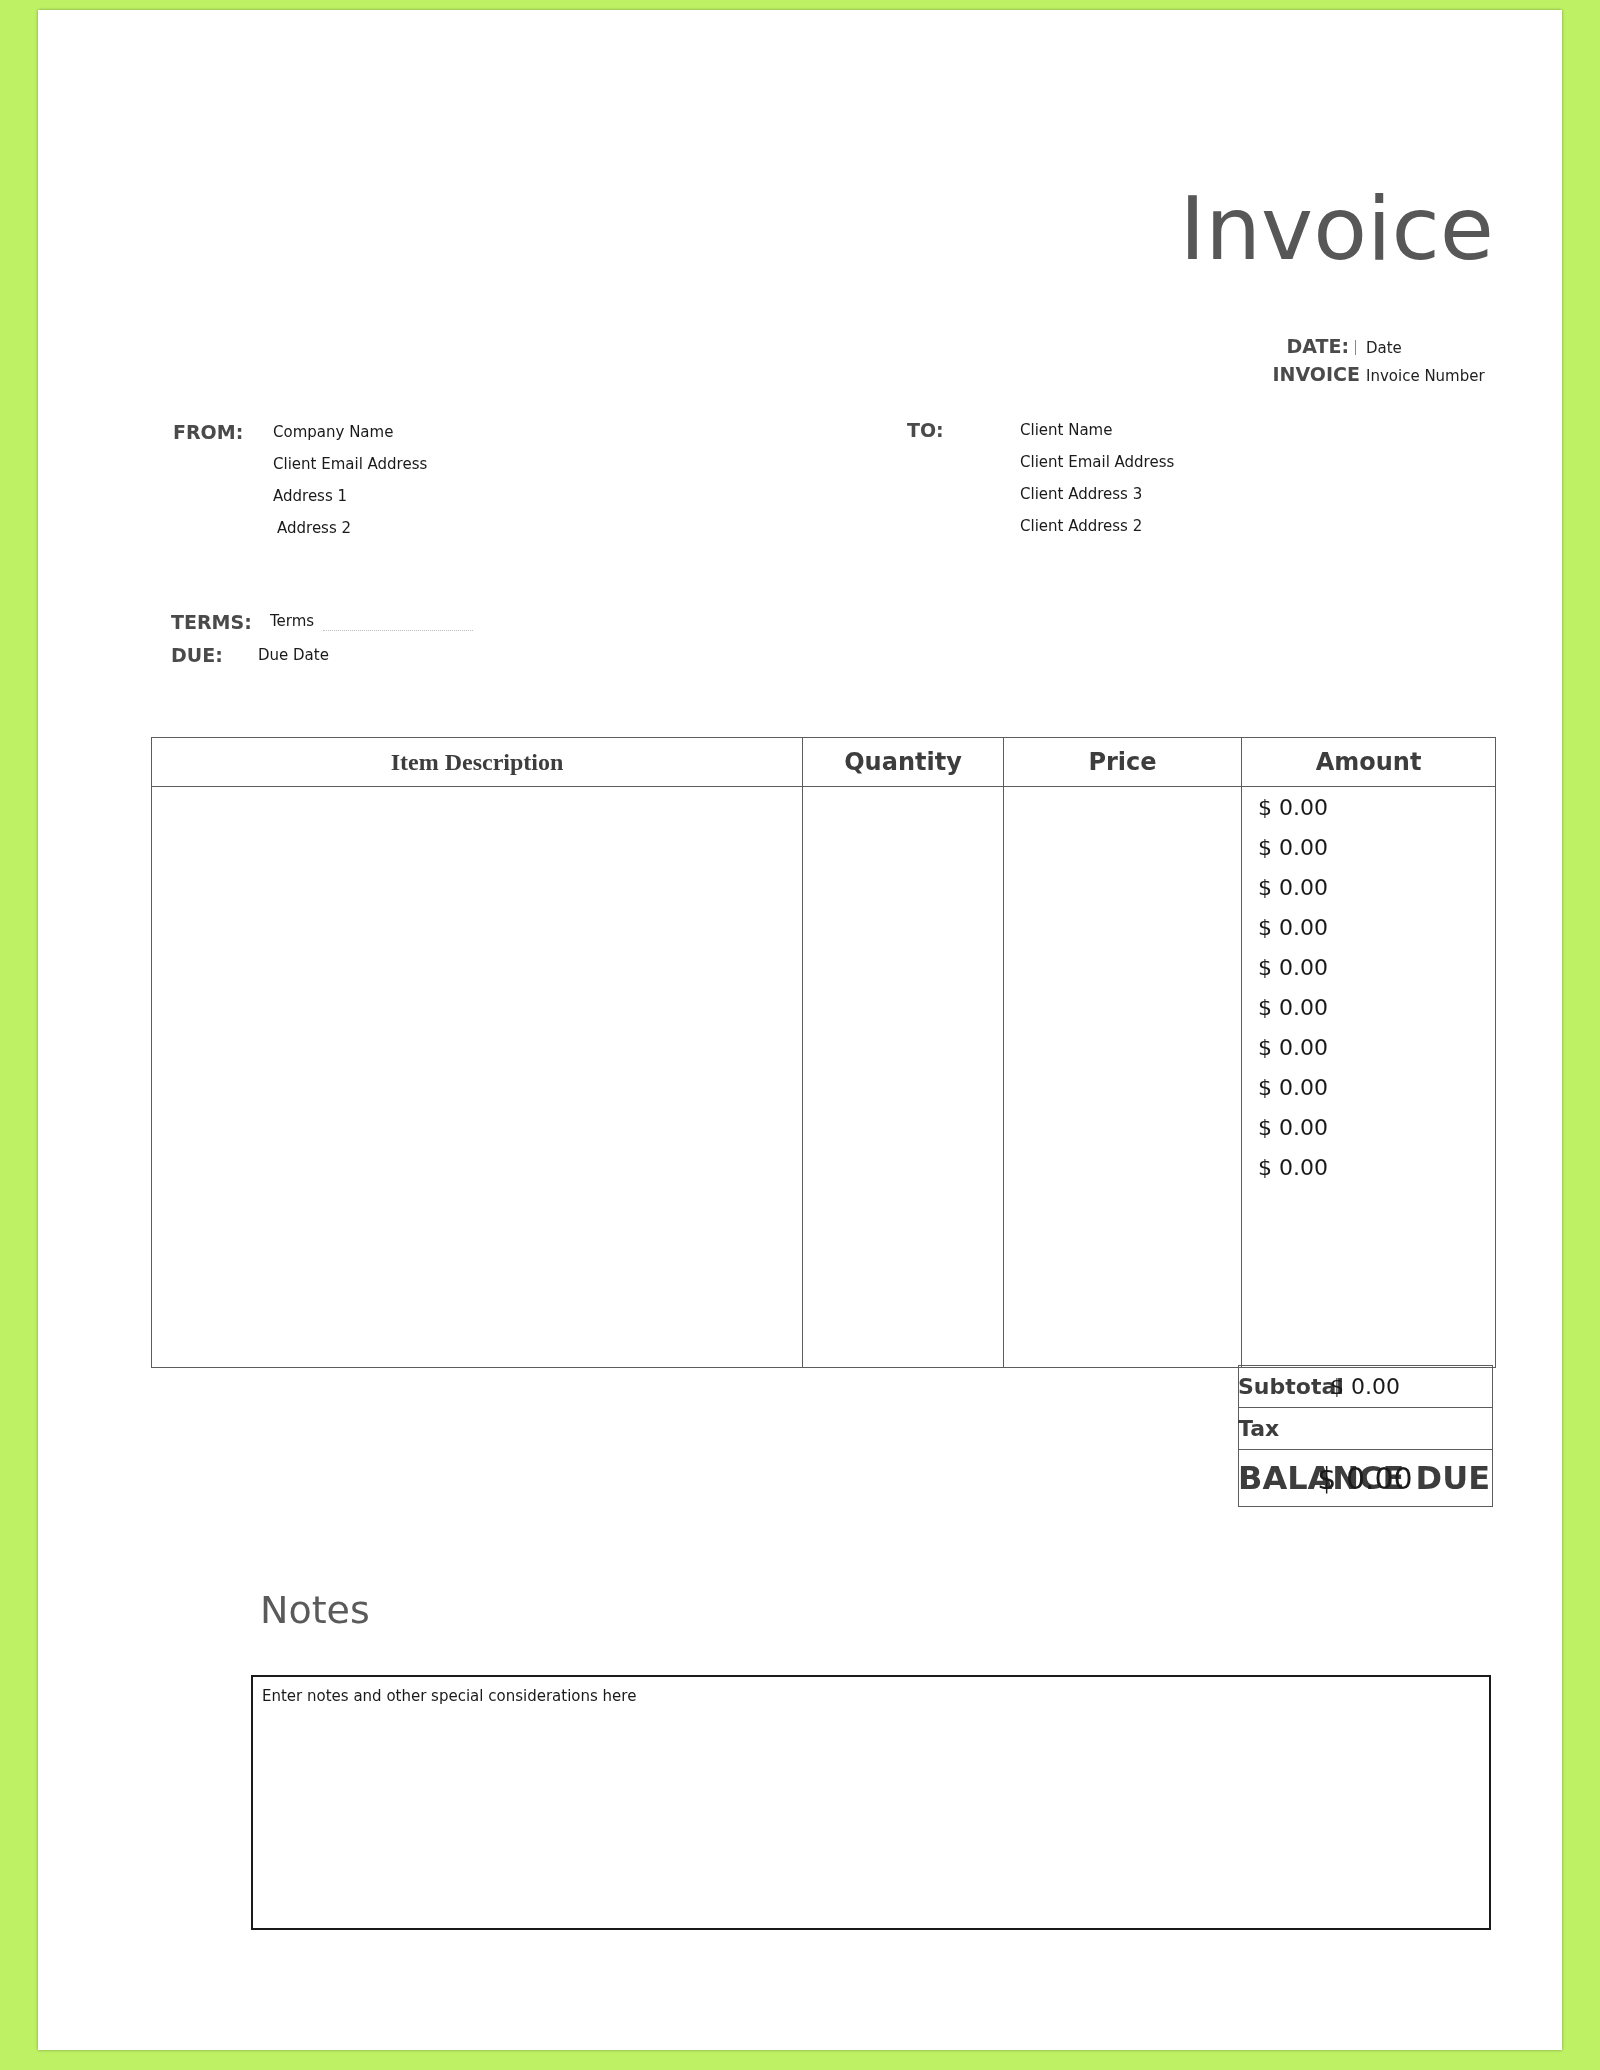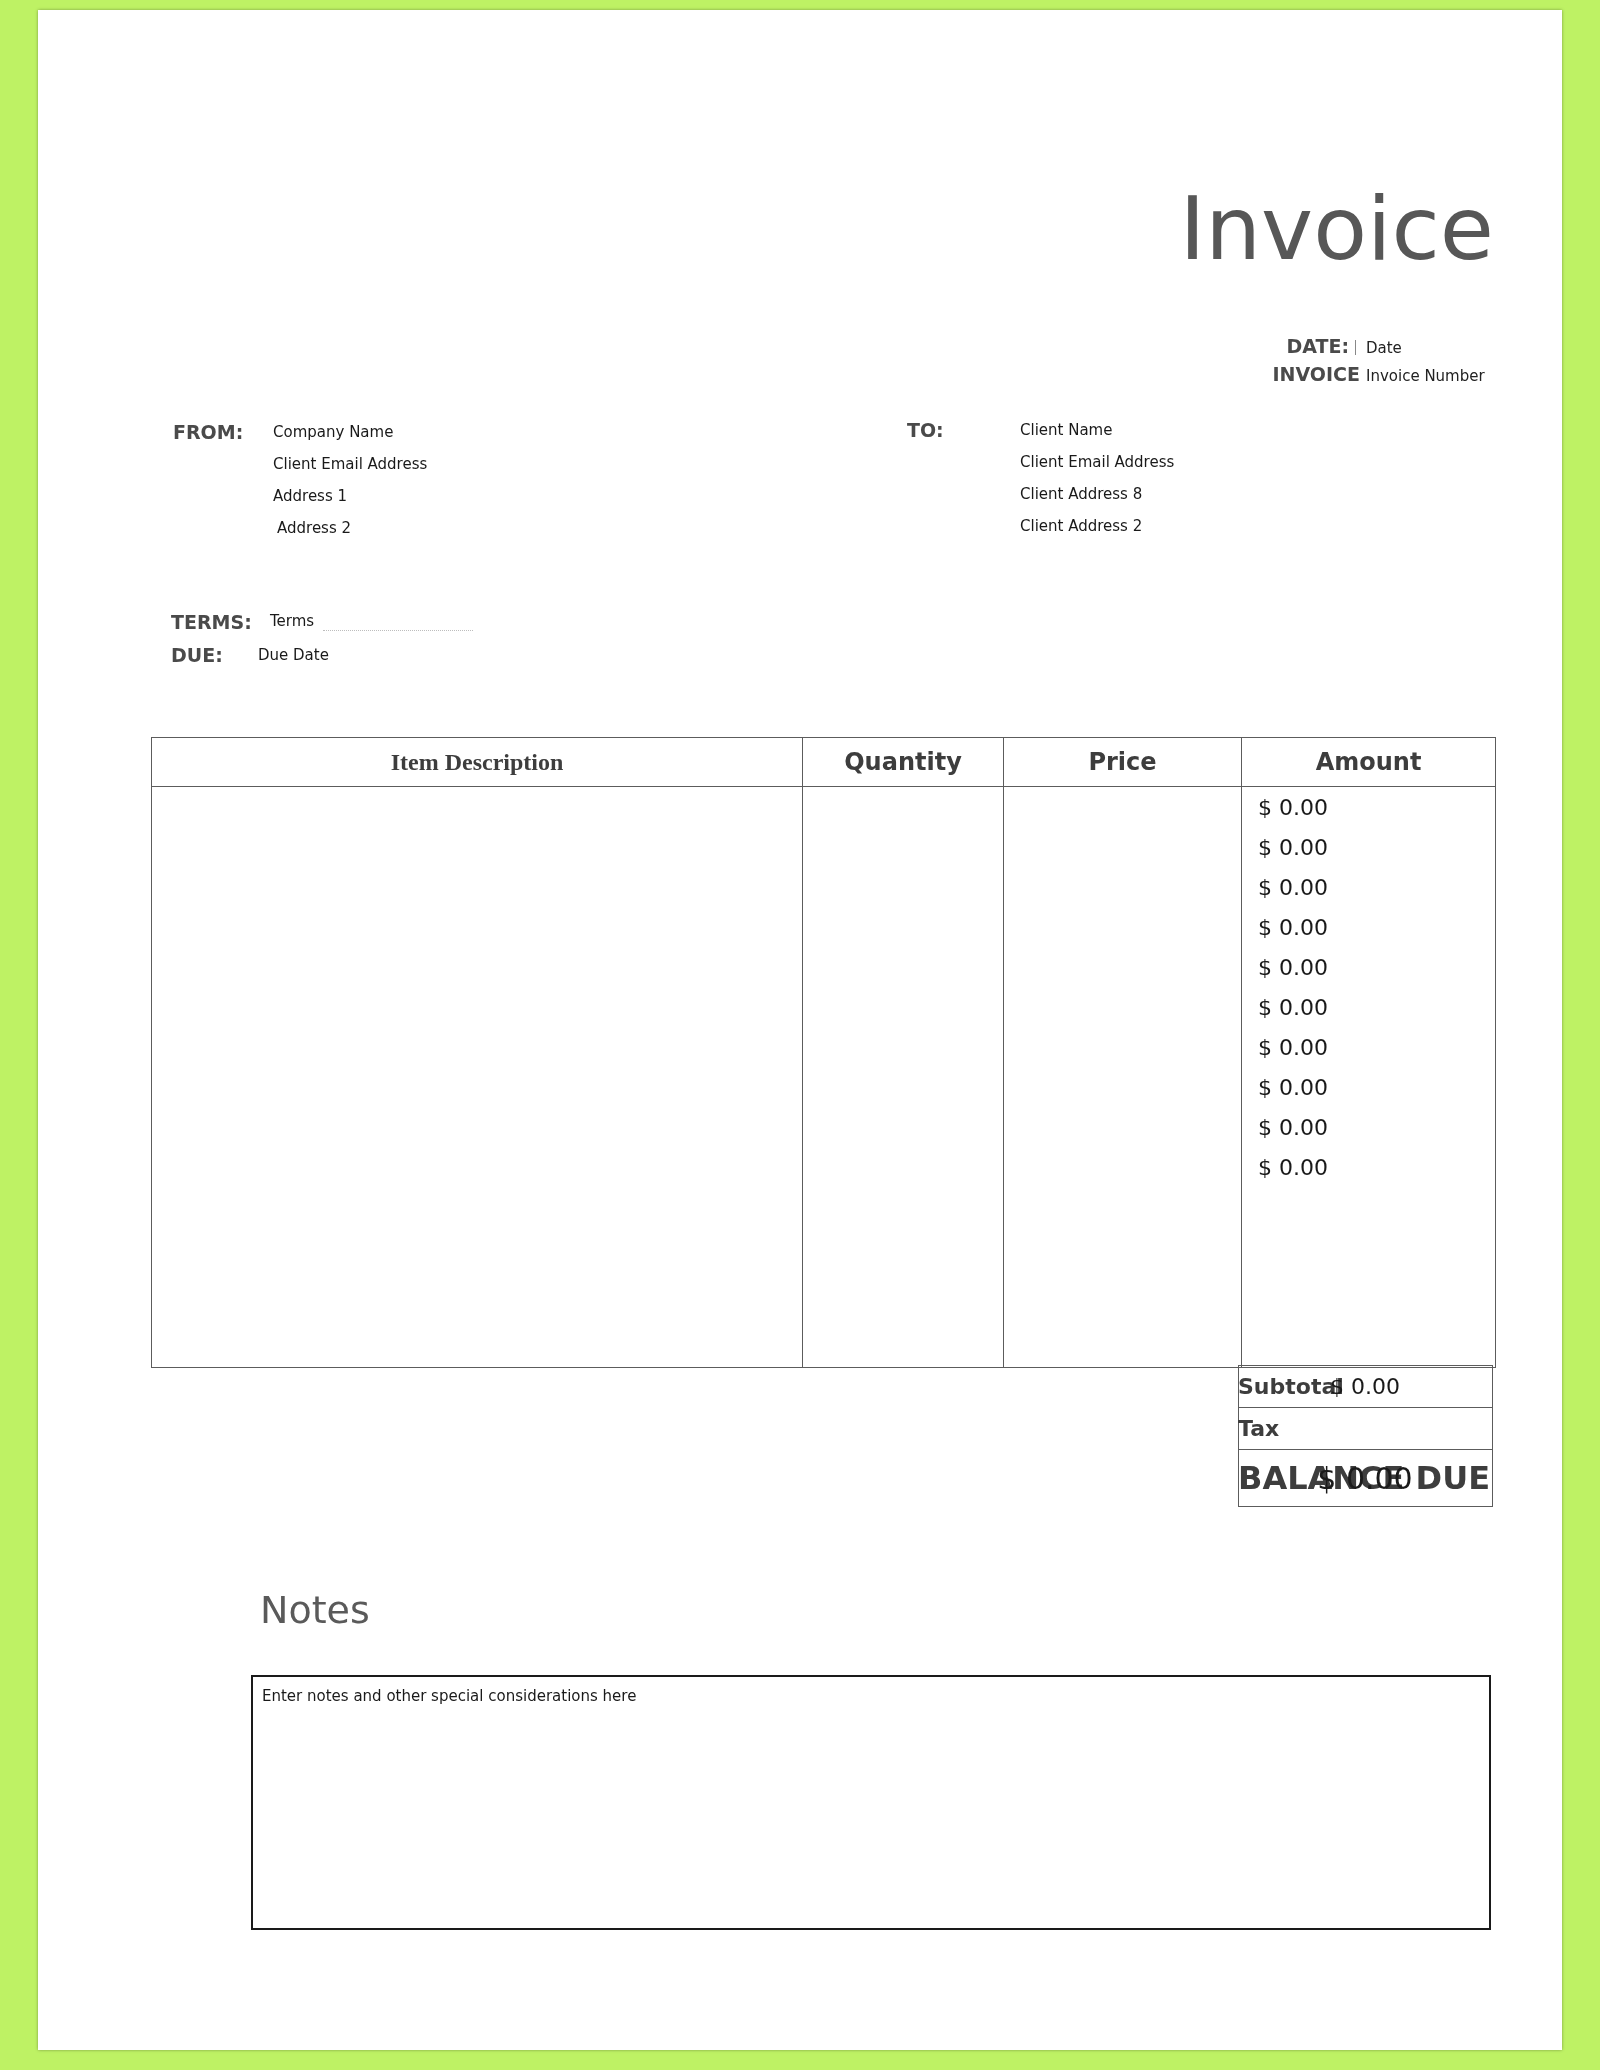--- a/index.html
+++ b/index.html
@@ -315,21 +315,21 @@
       <div class="addr-line">Company Name</div>
       <div class="addr-line">Client Email Address</div>
       <div class="addr-line">Address 1</div>
       <div class="addr-line indent">Address 2</div>
     </div>
 
     <div class="to-label">TO:</div>
     <div class="to-block">
       <div class="addr-line">Client Name</div>
       <div class="addr-line">Client Email Address</div>
-      <div class="addr-line">Client Address 8</div>
+      <div class="addr-line">Client Address 3</div>
       <div class="addr-line">Client Address 2</div>
     </div>
 
     <div class="terms-label">TERMS:</div>
     <div class="terms-value">Terms</div>
     <div class="dotline"></div>
     <div class="due-label">DUE:</div>
     <div class="due-value">Due Date</div>
 
     <table class="items">

